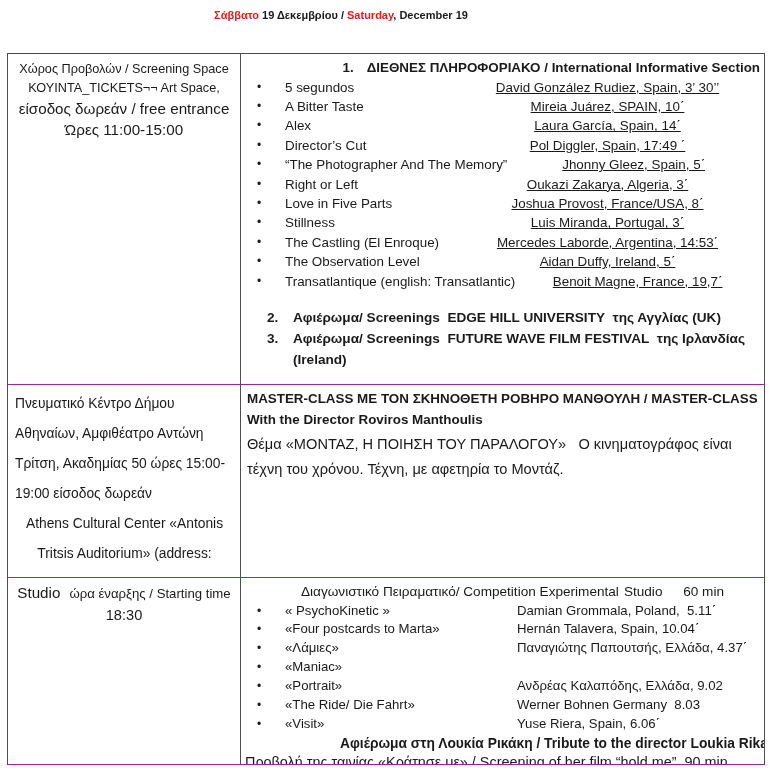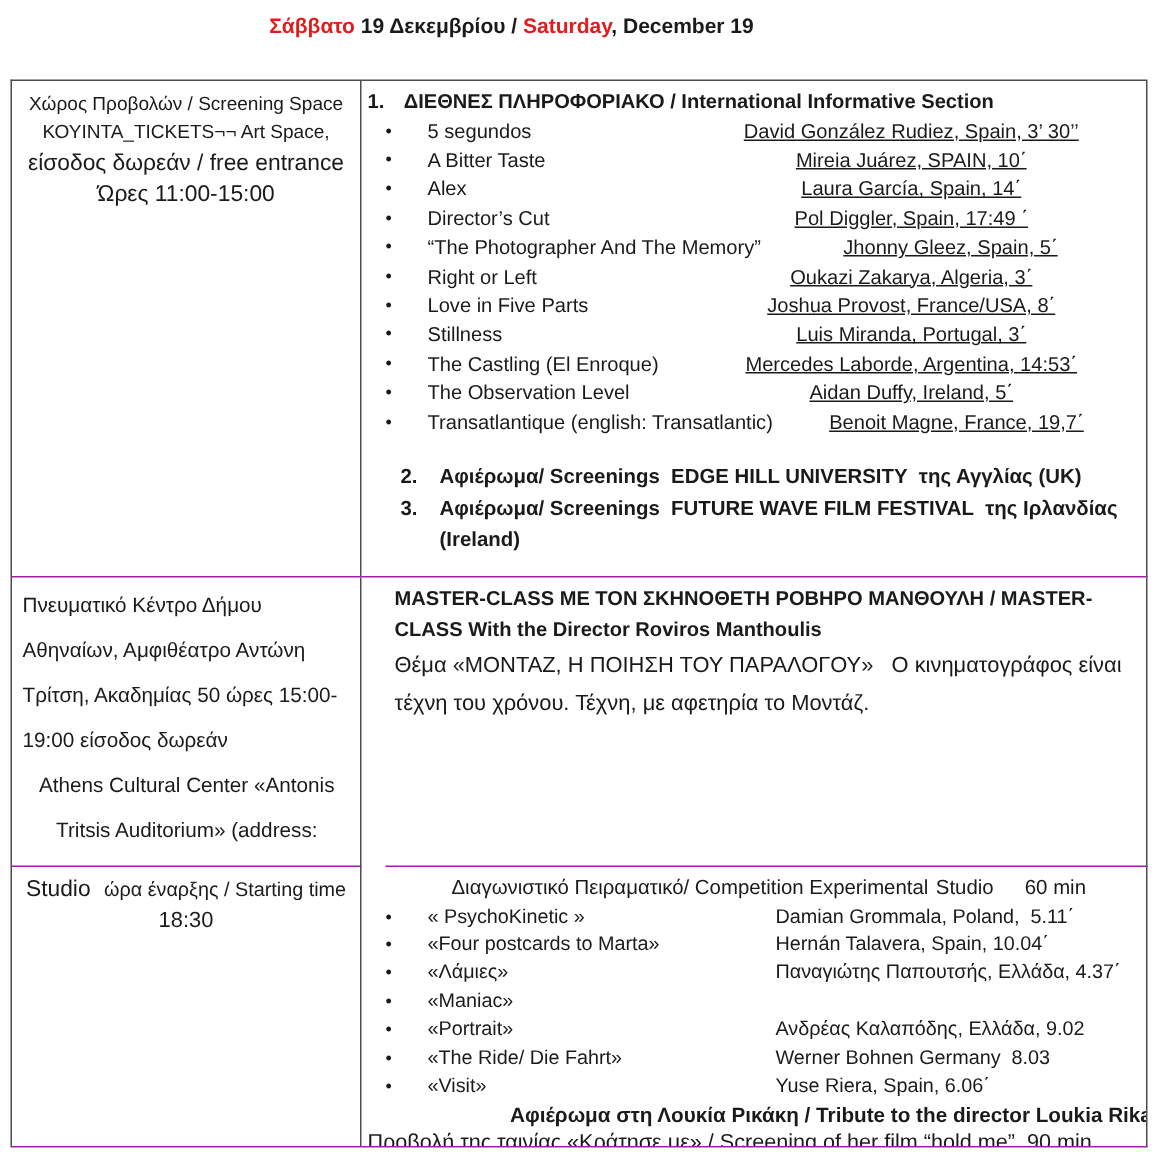--- a/index.html
+++ b/index.html
@@ -4,21 +4,21 @@
 <style>
   html,body { margin:0; padding:0; }
   body {
     width:771px; height:768px; position:relative;
     background:#ffffff; color:#1a1a1a;
     font-family:"Liberation Sans", sans-serif;
     overflow:hidden;
   }
   .page-title {
     position:absolute; top:9px; left:0; width:682px;
-    text-align:center; font-weight:bold; font-size:14px; letter-spacing:0;
+    text-align:center; font-weight:bold; font-size:11px; letter-spacing:0;
   }
   .red { color:#e31b1c; }
 
   .sched {
     position:absolute; top:53px; left:7px; width:757px; height:711px;
     display:grid; grid-template-columns:233px 1fr; grid-template-rows:331px 193px 1fr;
     border-top:1px solid #4d4d4d; border-left:1px solid #4d4d4d;
     background:#fff;
   }
   .cell {
@@ -35,34 +35,34 @@
   .tcenter { text-align:center; }
 
   .cell-l3 { padding-top:5px; }
   .studio-line { text-align:center; white-space:nowrap; font-size:13.2px; line-height:20px; }
   .studio-word { font-size:15.2px; }
   .start-word { margin-left:9px; }
   .time-line { text-align:center; font-size:14.6px; line-height:22px; }
 
   
   .cell-r1 { padding:4px 4px 0 4px; }
-  .sec-head { text-align:left; font-weight:bold; font-size:13.4px; line-height:19.5px; }
+  .sec-head { text-align:right; font-weight:bold; font-size:13.4px; line-height:19.5px; }
   .sec-head .num { margin-right:13px; }
 
   .film-row { display:flex; font-size:13.4px; line-height:19.4px; white-space:nowrap; }
   .bullet { flex:0 0 40px; box-sizing:border-box; padding-left:12px; font-size:12px; }
   .ftitle { flex:0 0 auto; min-width:170px; }
   .fcredit { flex:1 1 auto; text-align:center;text-decoration:underline; }
 
   .numbered-block { margin-top:16px; }
   .num-row { display:flex; font-weight:bold; font-size:13.6px; line-height:21px; }
   .num-row .nnum { flex:0 0 26px; margin-left:22px; }
   .num-row .ntext { flex:1; padding-right:4px; }
 
-  .cell-r2 { padding:4px 6px 0 6px;margin-left:16px; }
+  .cell-r2 { padding:4px 6px 0 6px; }
   .mc-head { font-weight:bold; font-size:13.4px; line-height:20.5px; }
   .mc-body { font-size:14.6px; line-height:25px; margin-top:2px; }
 
   .cell-r3 { padding:4px 4px 0 4px; }
   .comp-head { display:flex; font-size:13.6px; line-height:19.5px; padding-left:56px; padding-right:36px; white-space:nowrap; }
   .comp-head .hbold { font-weight:normal; }
   .comp-head .hstudio { margin-left:5px; }
   .comp-head .hdur { margin-left:auto; }
 
   .film-row3 { display:flex; font-size:13.2px; line-height:18.9px; white-space:nowrap; }

